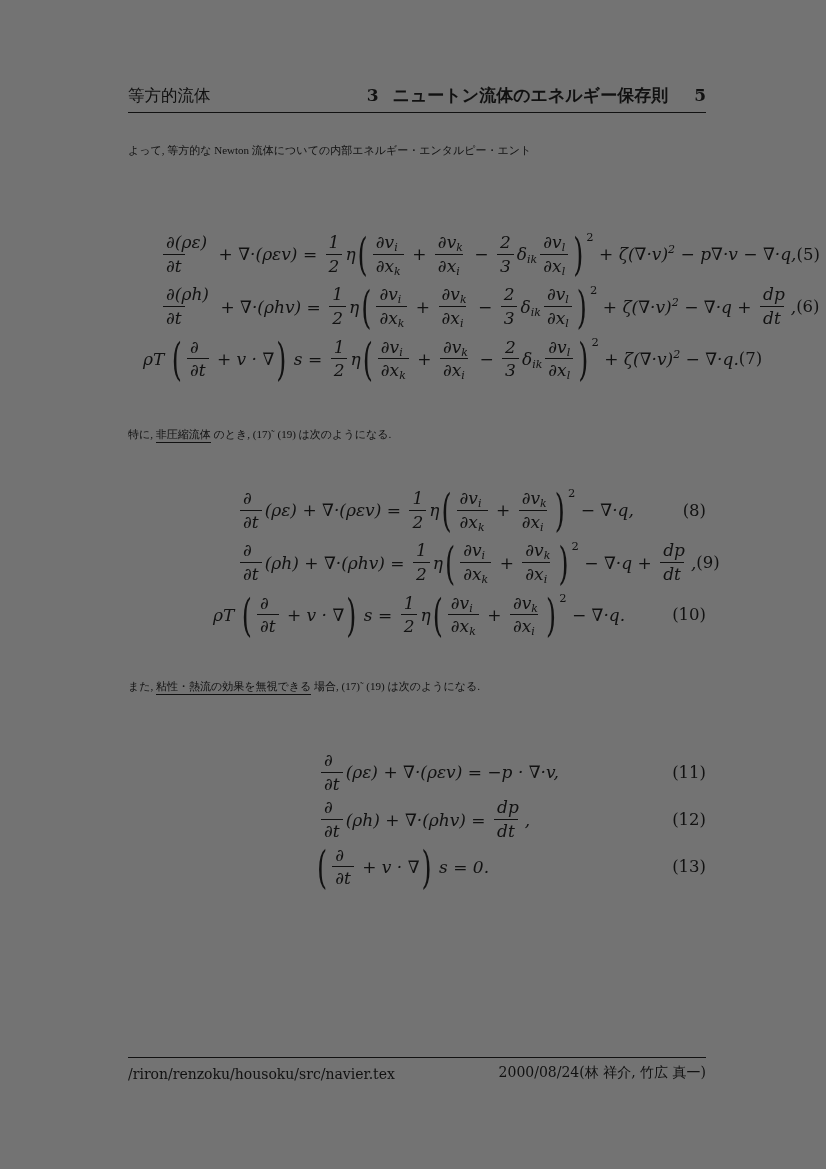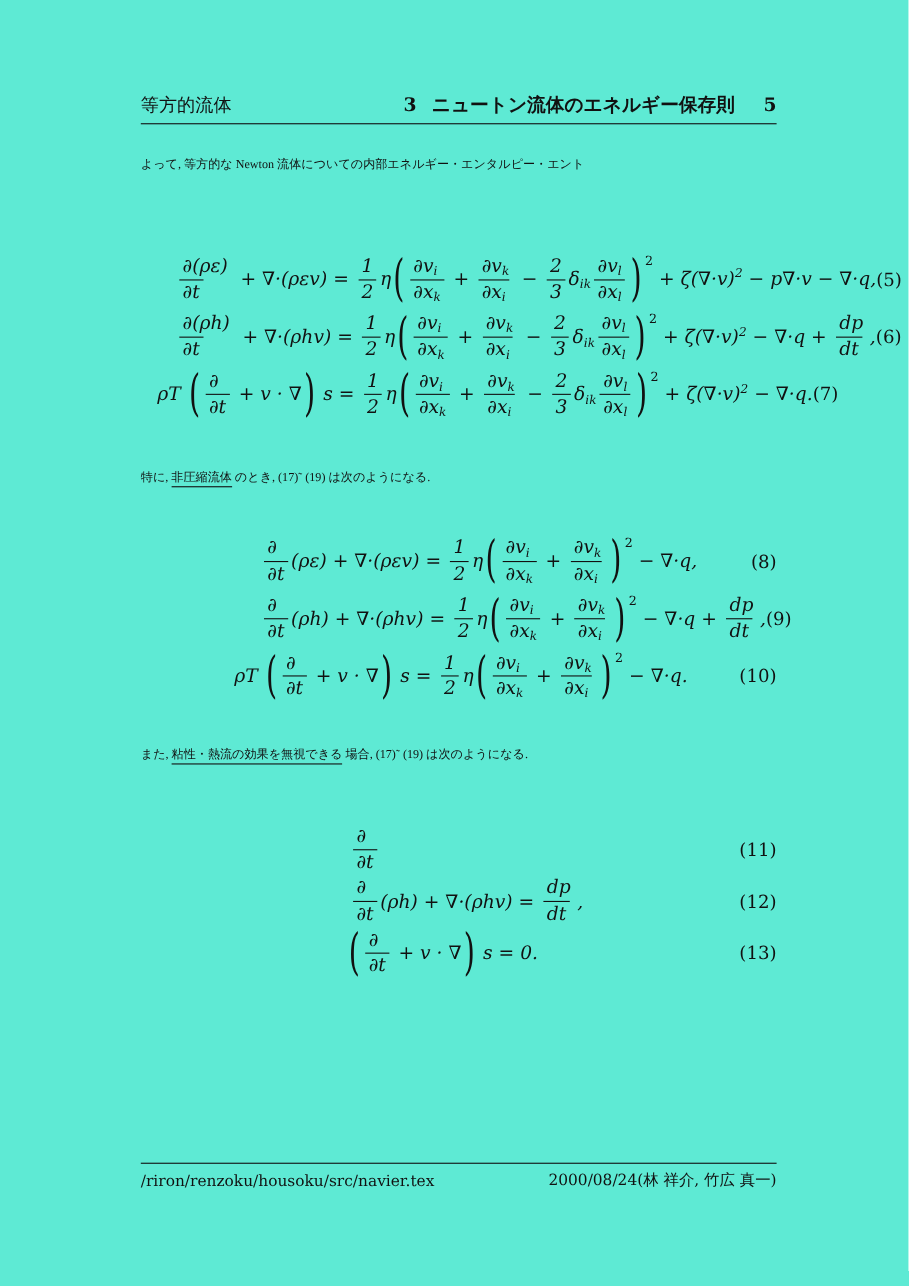--- a/index.html
+++ b/index.html
@@ -1,19 +1,19 @@
 <!DOCTYPE html>
 <html><head>
 <meta charset="utf-8">
 <style>
   html,body { margin:0; padding:0; background:#ffffff; }
   .page {
     position:relative;
     width:826px; height:1169px;
-    background:#5eead4;
+    background:#737373;
     color:#111;
     overflow:hidden;
   }
   
   .header {
     position:absolute; top:84px; left:128px; right:120px;
     display:flex; align-items:baseline;
     font-family:"Liberation Sans","DejaVu Sans",sans-serif;
     font-size:16.5px;
   }
@@ -126,21 +126,21 @@
       <div class="eq"><span class="frac"><span class="num">∂</span><span class="den">∂t</span></span><span class="mt">(ρε) + ∇·(ρεv) = </span><span class="frac"><span class="num">1</span><span class="den">2</span></span><span class="mt">η</span><span class="bigp">(</span><span class="frac"><span class="num">∂v<sub>i</sub></span><span class="den">∂x<sub>k</sub></span></span><span class="mt"> + </span><span class="frac"><span class="num">∂v<sub>k</sub></span><span class="den">∂x<sub>i</sub></span></span><span class="bigp">)</span><span class="psup">2</span><span class="mt"> − ∇·q,</span><span class="eqnum">(8)</span></div>
       <div class="eq"><span class="frac"><span class="num">∂</span><span class="den">∂t</span></span><span class="mt">(ρh) + ∇·(ρhv) = </span><span class="frac"><span class="num">1</span><span class="den">2</span></span><span class="mt">η</span><span class="bigp">(</span><span class="frac"><span class="num">∂v<sub>i</sub></span><span class="den">∂x<sub>k</sub></span></span><span class="mt"> + </span><span class="frac"><span class="num">∂v<sub>k</sub></span><span class="den">∂x<sub>i</sub></span></span><span class="bigp">)</span><span class="psup">2</span><span class="mt"> − ∇·q + </span><span class="frac"><span class="num">dp</span><span class="den">dt</span></span><span class="mt">,</span><span class="eqnum">(9)</span></div>
       <div class="eq"><span class="mt">ρT </span><span class="bigp">(</span><span class="frac"><span class="num">∂</span><span class="den">∂t</span></span><span class="mt"> + v · ∇</span><span class="bigp">)</span><span class="mt"> s = </span><span class="frac"><span class="num">1</span><span class="den">2</span></span><span class="mt">η</span><span class="bigp">(</span><span class="frac"><span class="num">∂v<sub>i</sub></span><span class="den">∂x<sub>k</sub></span></span><span class="mt"> + </span><span class="frac"><span class="num">∂v<sub>k</sub></span><span class="den">∂x<sub>i</sub></span></span><span class="bigp">)</span><span class="psup">2</span><span class="mt"> − ∇·q.</span><span class="eqnum">(10)</span></div>
     </div>
 
   <div class="para para3">
     <span>また, </span><span class="ul">粘性・熱流の効果を無視できる</span><span> 場合, (17)˜ (19) は次のようになる.</span>
   </div>
 
   <div class="eqblock block3">
-      <div class="eq"><span class="frac"><span class="num">∂</span><span class="den">∂t</span></span><span class="eqnum">(11)</span></div>
+      <div class="eq"><span class="frac"><span class="num">∂</span><span class="den">∂t</span></span><span class="mt">(ρε) + ∇·(ρεv) = −p · ∇·v,</span><span class="eqnum">(11)</span></div>
       <div class="eq"><span class="frac"><span class="num">∂</span><span class="den">∂t</span></span><span class="mt">(ρh) + ∇·(ρhv) = </span><span class="frac"><span class="num">dp</span><span class="den">dt</span></span><span class="mt">,</span><span class="eqnum">(12)</span></div>
       <div class="eq"><span class="bigp">(</span><span class="frac"><span class="num">∂</span><span class="den">∂t</span></span><span class="mt"> + v · ∇</span><span class="bigp">)</span><span class="mt"> s = 0.</span><span class="eqnum">(13)</span></div>
     </div>
 
   <div class="rule footer-rule"></div>
   <div class="footer">
     <span>/riron/renzoku/housoku/src/navier.tex</span>
     <span>2000/08/24(林 祥介, 竹広 真一)</span>
   </div>
 

